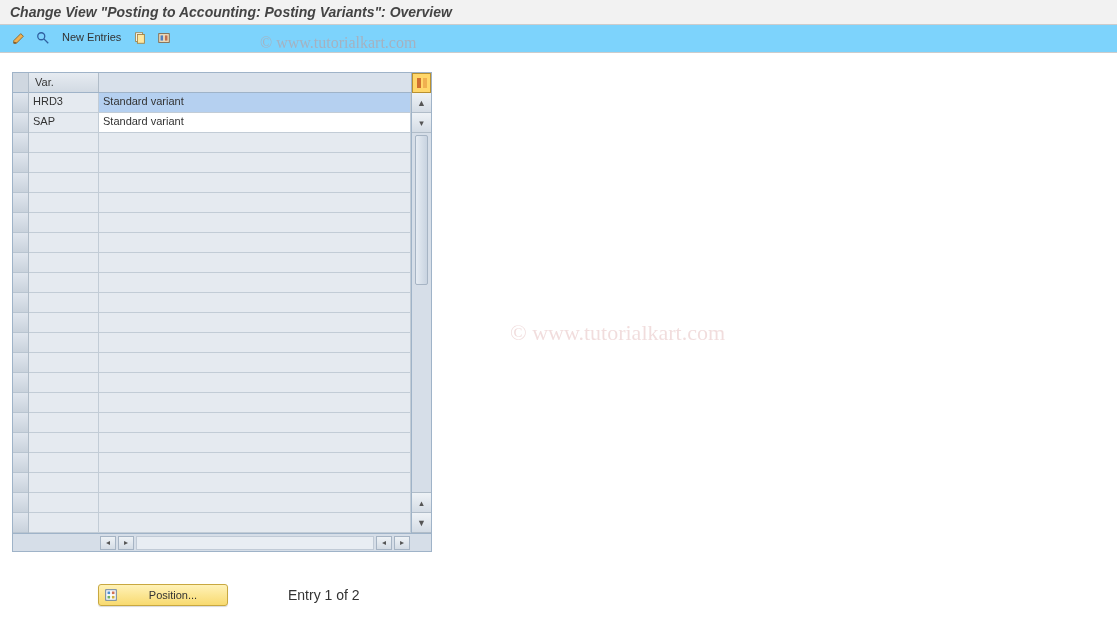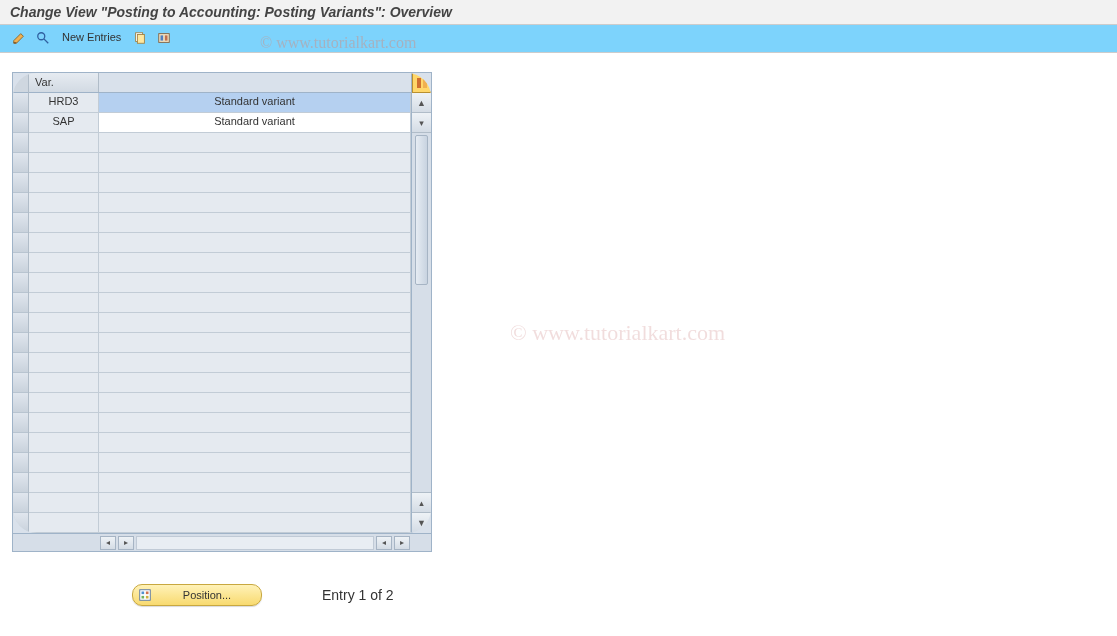--- a/index.html
+++ b/index.html
@@ -72,21 +72,20 @@
       height: 480px;
       background: #d9e1eb;
       border: 1px solid #9fb3c8;
       display: flex;
       flex-direction: column;
     }
     .grid-wrap {
       flex: 1;
       display: flex;
       overflow: hidden;
-      border-radius: 24px;
     }
     .sel-col {
       width: 16px;
       background: #cfd7e0;
       border-right: 1px solid #b0bcc8;
       display: flex;
       flex-direction: column;
     }
     .sel-head {
       height: 20px;
@@ -117,21 +116,20 @@
       padding: 3px 6px;
       font-size: 11px;
       color: #333;
       cursor: pointer;
     }
     .gh-var { width: 70px; }
     .gh-name { flex: 1; }
     .grid-body {
       flex: 1;
       overflow: hidden;
-      text-align: center;
     }
     .grid-row {
       display: flex;
       height: 20px;
       border-bottom: 1px solid #c2ccd6;
       background: #dde4ec;
     }
     .gc {
       border-right: 1px solid #c2ccd6;
       padding: 2px 4px;
@@ -210,27 +208,27 @@
       width: 500px;
       display: flex;
       align-items: center;
       gap: 60px;
     }
     .btn-position {
       display: inline-flex;
       align-items: center;
       background: linear-gradient(#fff2b8, #f8da70);
       border: 1px solid #c8a840;
-      border-radius: 10px;
+      border-radius: 3px;
       padding: 2px 4px;
       min-width: 130px;
       height: 22px;
       cursor: pointer;
       box-shadow: 0 1px 1px rgba(0,0,0,0.15);
-      margin-left: 120px;
+      margin-left: 86px;
     }
     .btn-position .bicon {
       width: 16px; height: 16px;
       display: inline-flex;
       align-items: center; justify-content: center;
       margin-right: 4px;
     }
     .btn-position .btxt {
       flex: 1;
       text-align: center;

